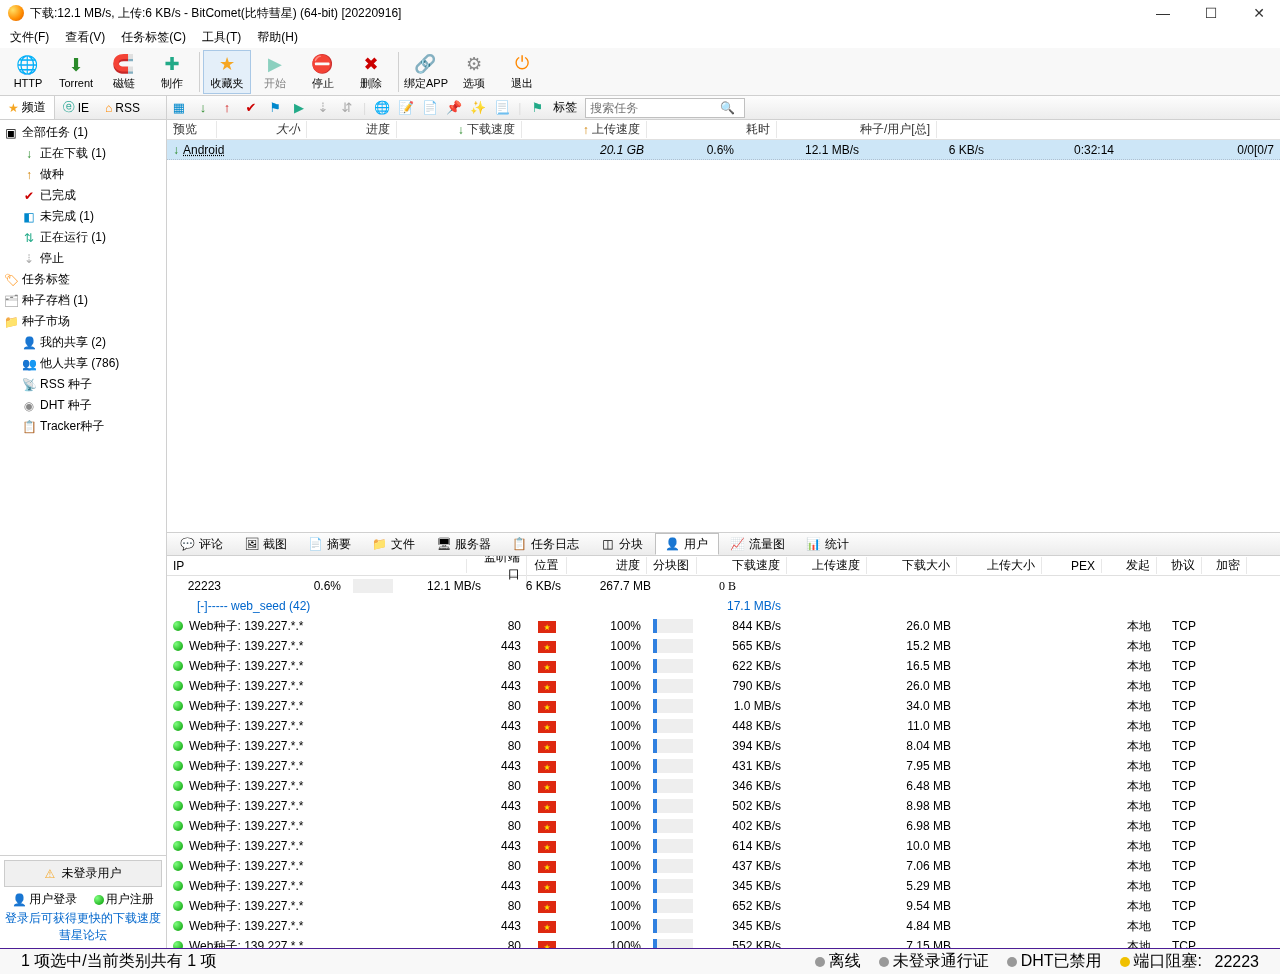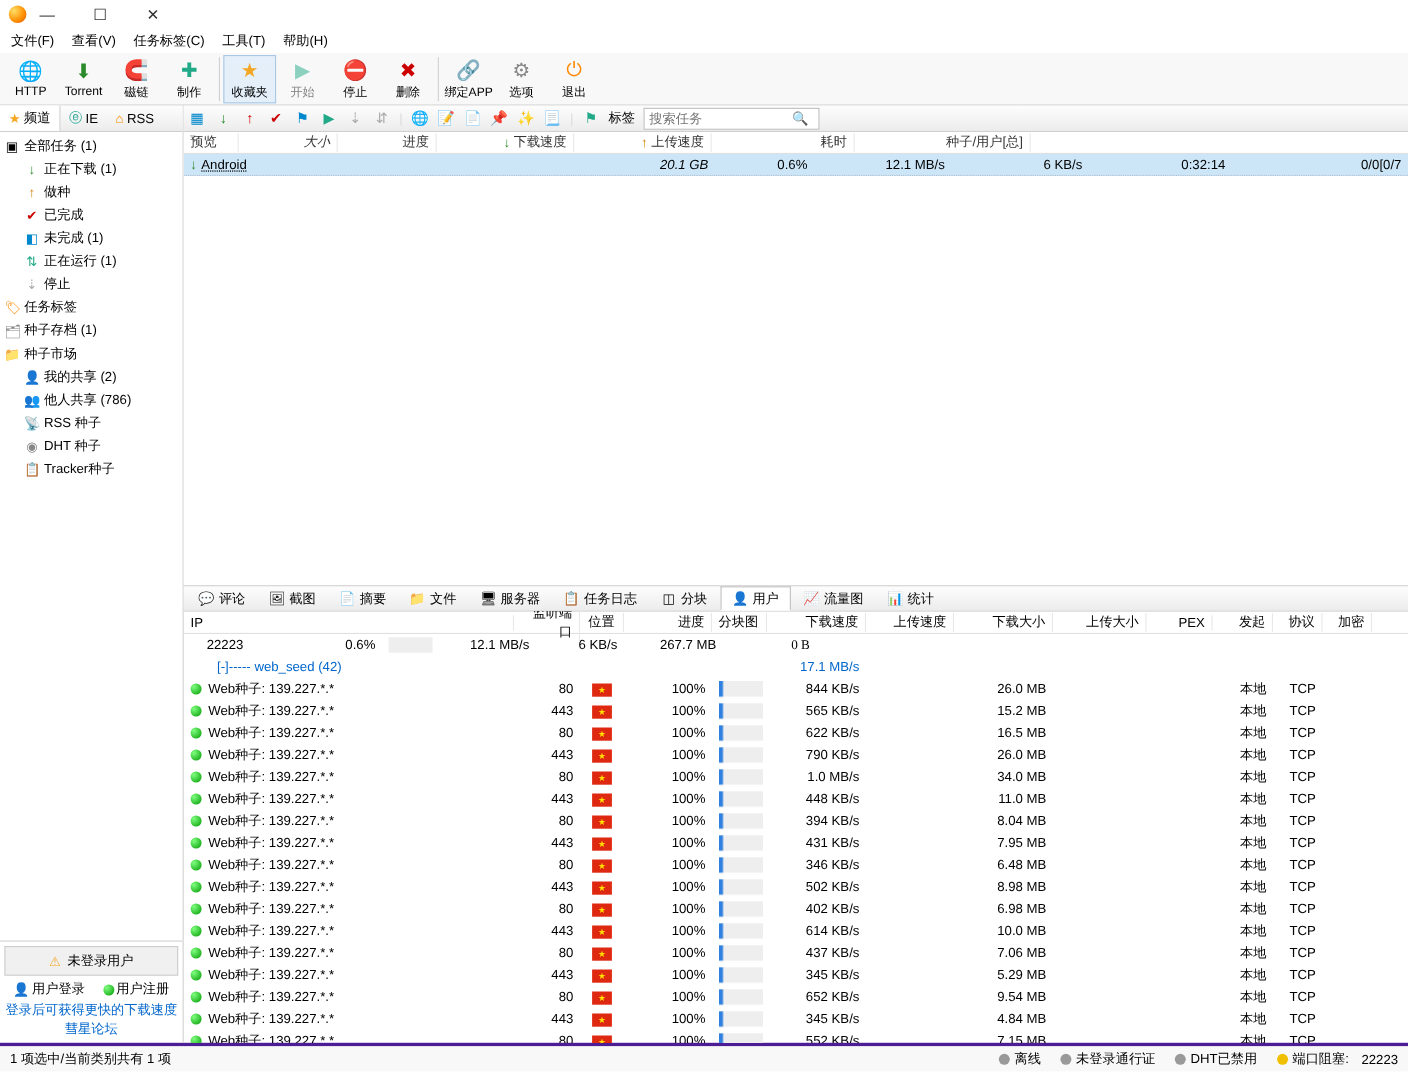--- a/index.html
+++ b/index.html
@@ -69,33 +69,34 @@
 .p-dlsize { width: 90px; text-align: right; }
 .p-ulsize { width: 85px; text-align: right; font-family: Liberation Serif, serif; }
 .p-pex { width: 60px; text-align: right; }
 .p-orig { width: 55px; text-align: right; }
 .p-proto { width: 45px; text-align: right; }
 .p-enc { width: 45px; text-align: right; }
 .dot-green { width: 10px; height: 10px; border-radius: 50%; background: radial-gradient(circle at 30% 30%, #7fff7f, #009900); display: inline-block; }
 .flag-cn { width: 18px; height: 12px; background: #de2910; display: inline-flex; align-items: center; justify-content: center; color: #ffde00; font-size: 8px; }
 .blockbar { width: 40px; height: 14px; background: #eee; position: relative; }
 .blockbar .fill { position: absolute; left: 0; top: 0; bottom: 0; width: 4px; background: #3080e0; }
-.statusbar { height: 26px; border-top: 3px solid #4c1d95; display: flex; align-items: center; padding: 0 9px; gap: 18px; background: #f8f8f8; font-size: 12px; }
+.statusbar { height: 26px; border-top: 1px solid #4c1d95; display: flex; align-items: center; padding: 0 21px; gap: 18px; background: #f8f8f8; font-size: 16px; }
 .statusbar .left { flex: 1; }
 .status-item { display: flex; align-items: center; gap: 4px; }
 .gray-dot { width: 10px; height: 10px; border-radius: 50%; background: #999; }
 .yellow-dot { width: 10px; height: 10px; border-radius: 50%; background: #f0c000; }
 .arrow-down { color: #2a8a2a; }
 .arrow-up { color: #d08000; }
 </style>
 </head>
 <body>
 
 <div class="titlebar">
   <span class="app-icon"></span>
+  <span class="title-text">下载:12.1 MB/s, 上传:6 KB/s - BitComet(比特彗星) (64-bit) [20220916]</span>
   <div class="win-btns">
     <span class="win-btn">—</span>
     <span class="win-btn">☐</span>
     <span class="win-btn">✕</span>
   </div>
 </div>
 
 <div class="menubar">
   <span>文件(F)</span>
   <span>查看(V)</span>

